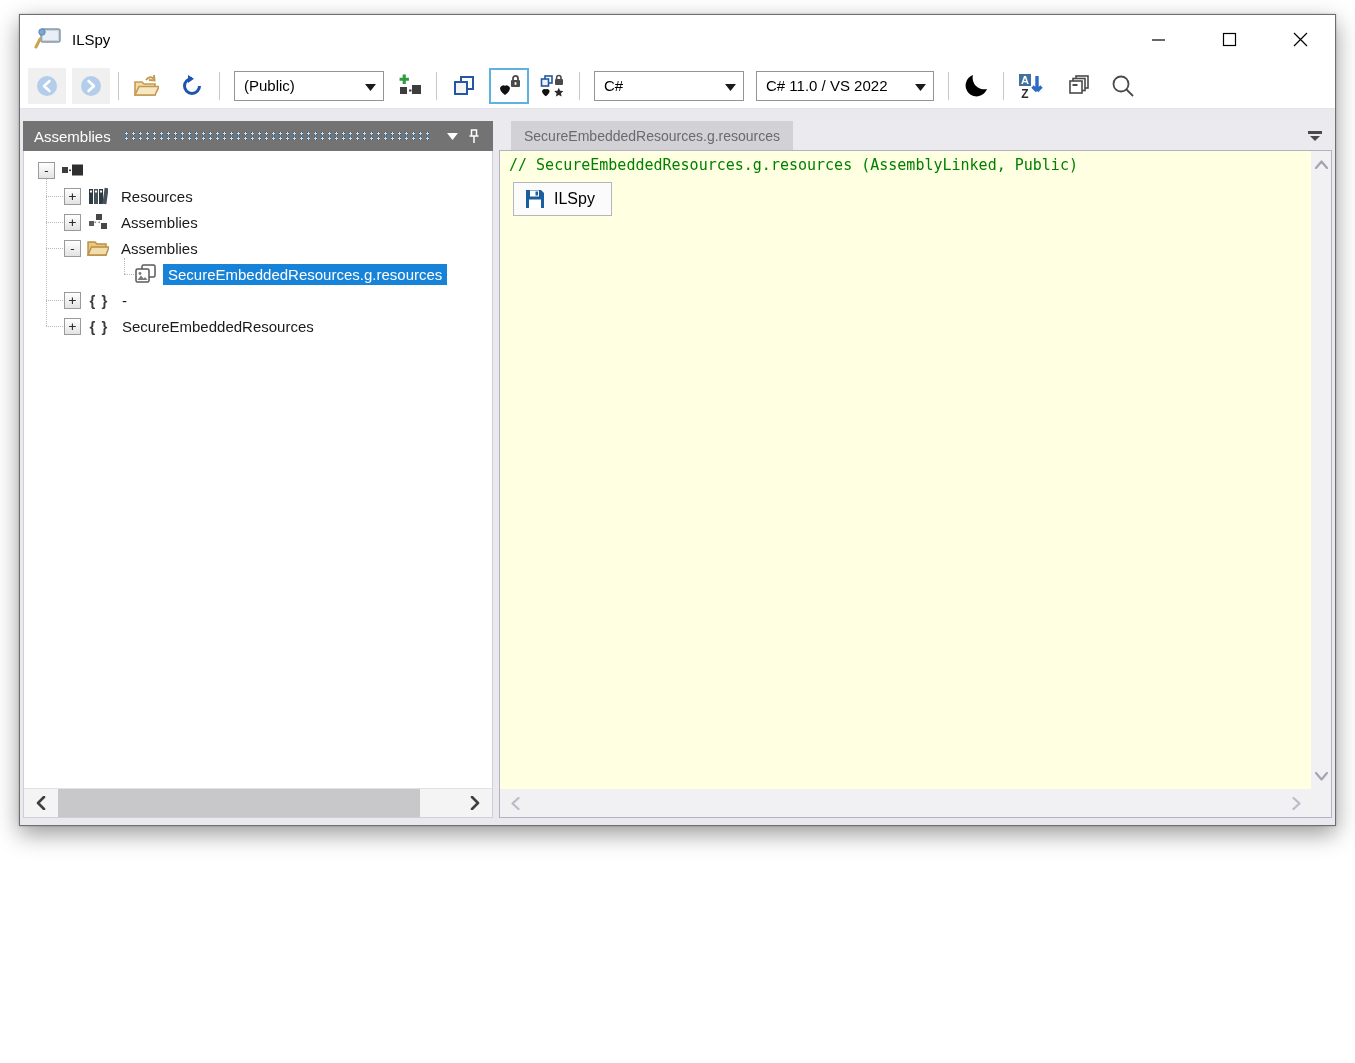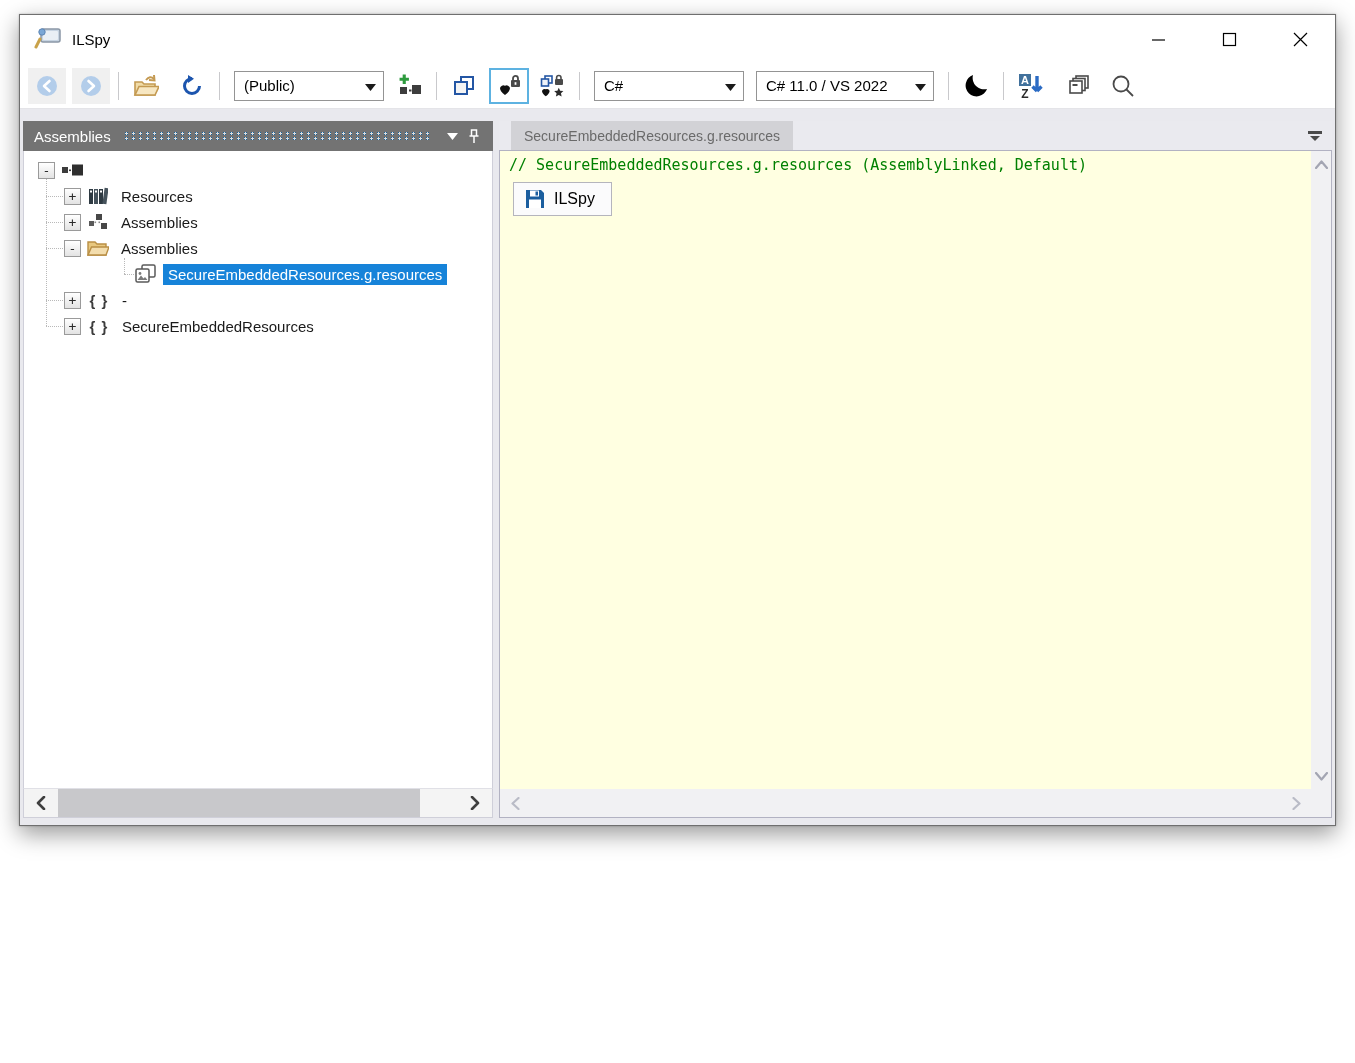--- a/index.html
+++ b/index.html
@@ -369,21 +369,21 @@
         <button class="tab-menu-btn">
           <svg width="16" height="12" viewBox="0 0 16 12">
             <rect x="1" y="1" width="14" height="3" fill="#4a4a4a"></rect>
             <path d="M3,6 L13,6 L8,11 Z" fill="#4a4a4a"></path>
           </svg>
         </button>
       </div>
 
       <div class="editor-frame">
         <div class="editor">
-          <div class="code-line">// SecureEmbeddedResources.g.resources (AssemblyLinked, Default)</div>
+          <div class="code-line">// SecureEmbeddedResources.g.resources (AssemblyLinked, Public)</div>
           <button class="save-btn">
             <svg width="22" height="22" viewBox="0 0 22 22">
               <path d="M2,2 L17,2 L20,5 L20,20 L2,20 Z" fill="#1a5d9e"></path>
               <rect x="6" y="2.5" width="9" height="6" fill="#ffffff"></rect>
               <rect x="11.5" y="3.5" width="2.5" height="4" fill="#1a5d9e"></rect>
               <rect x="5" y="11.5" width="12" height="8.5" fill="#ffffff"></rect>
             </svg>
             <span>ILSpy</span>
           </button>
         </div>

